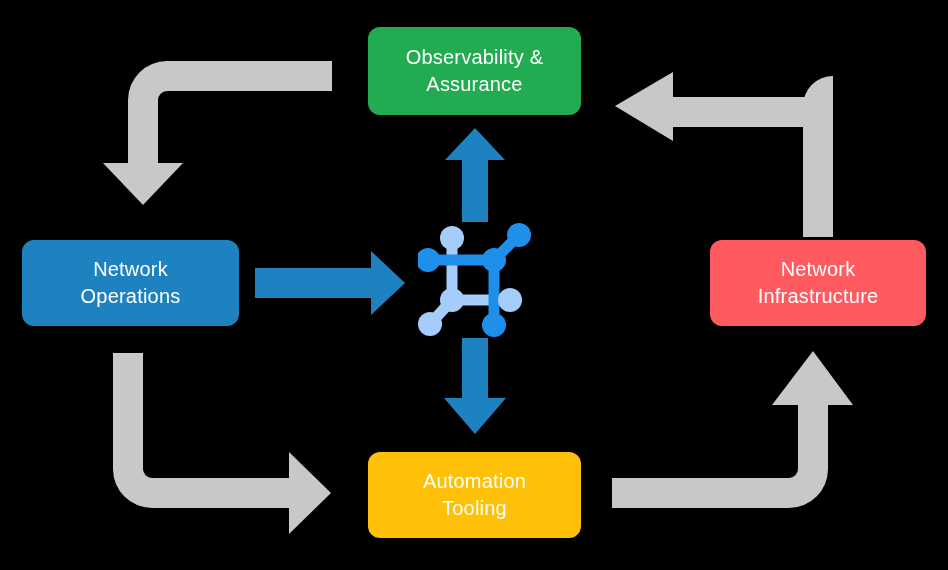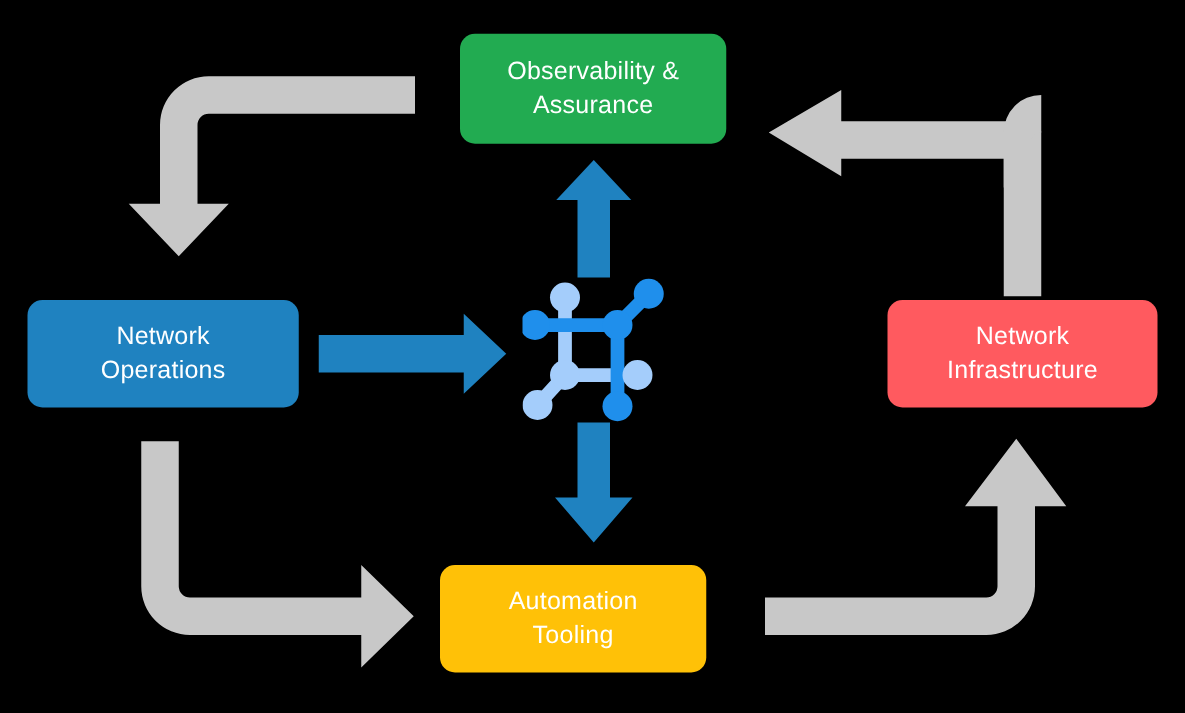--- a/index.html
+++ b/index.html
@@ -36,21 +36,21 @@
   #box-observability {
     left: 368px;  top: 27px;  width: 213px; height: 88px;
   }
   #box-operations {
     left: 22px;   top: 240px; width: 217px; height: 86px;
   }
   #box-infrastructure {
     left: 710px;  top: 240px; width: 216px; height: 86px;
   }
   #box-automation {
-    left: 352px;  top: 452px; width: 213px; height: 86px;
+    left: 368px;  top: 452px; width: 213px; height: 86px;
   }
   .svg-layer {
     position: absolute;
     left: 0; top: 0;
     width: 948px;
     height: 570px;
   }
   .center-icon {
     position: absolute;
     left: 418px;

